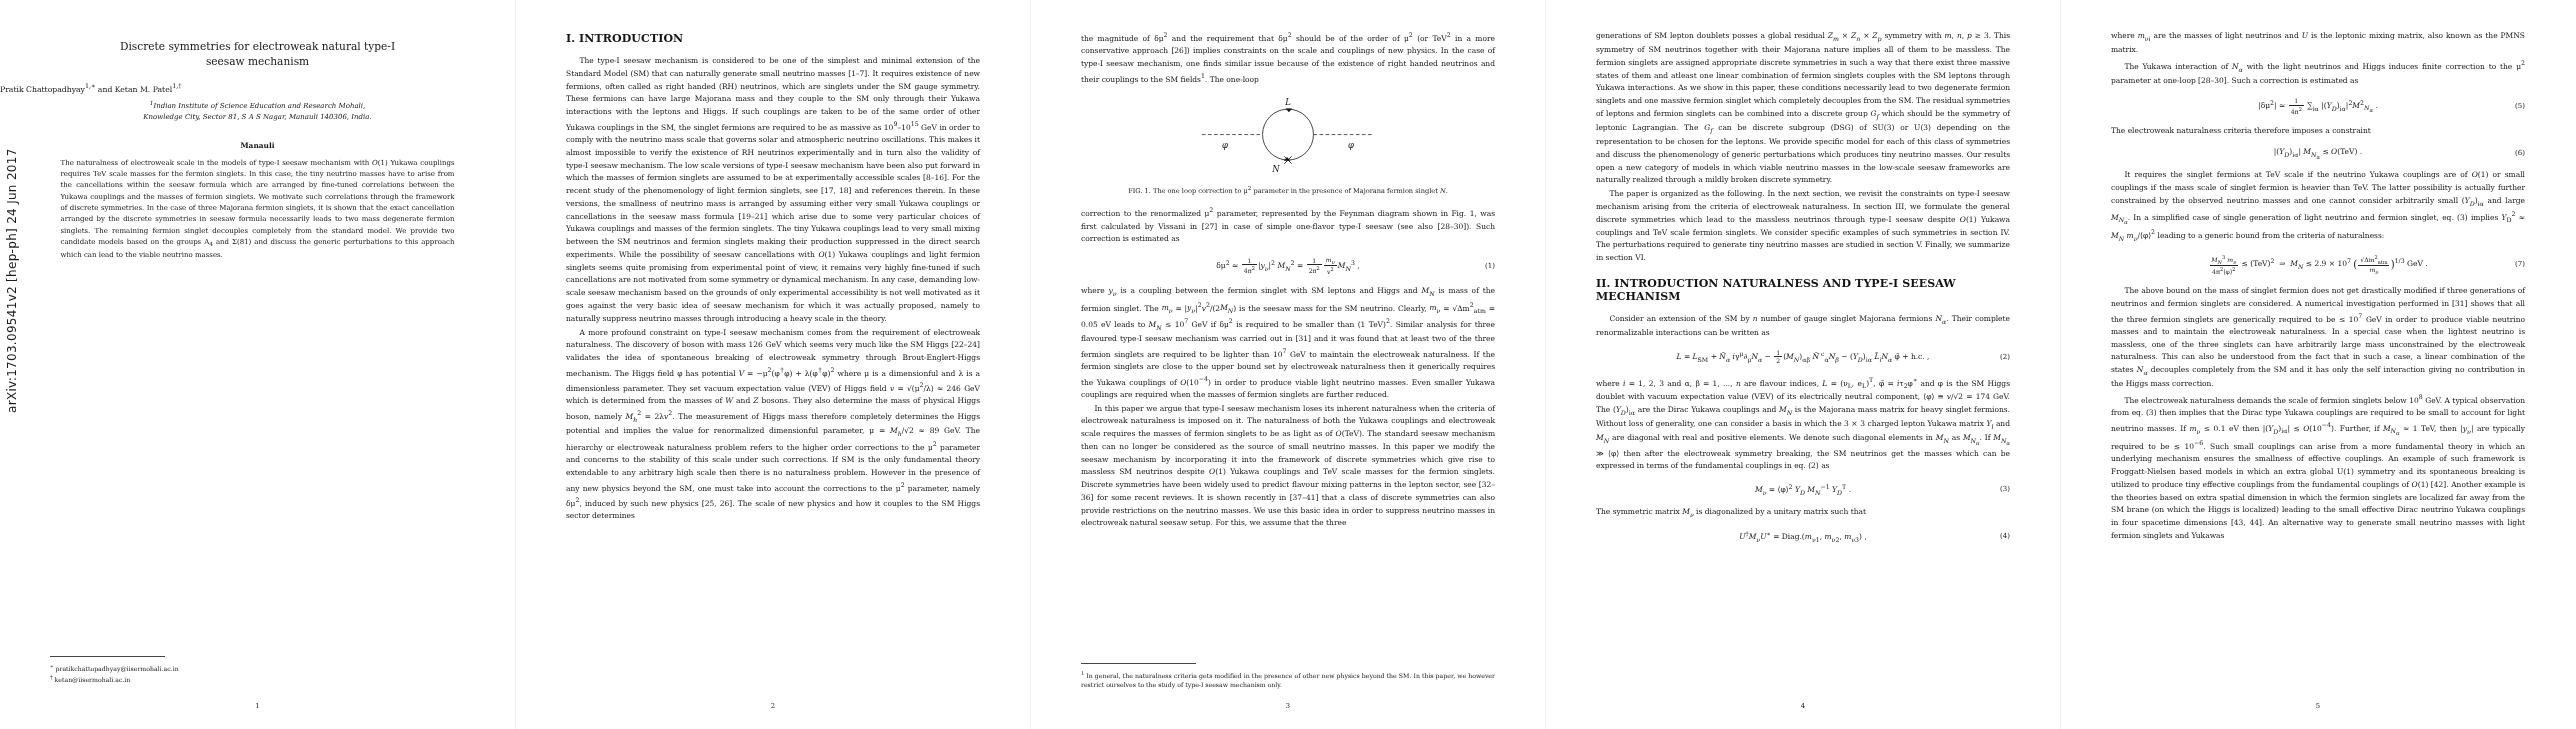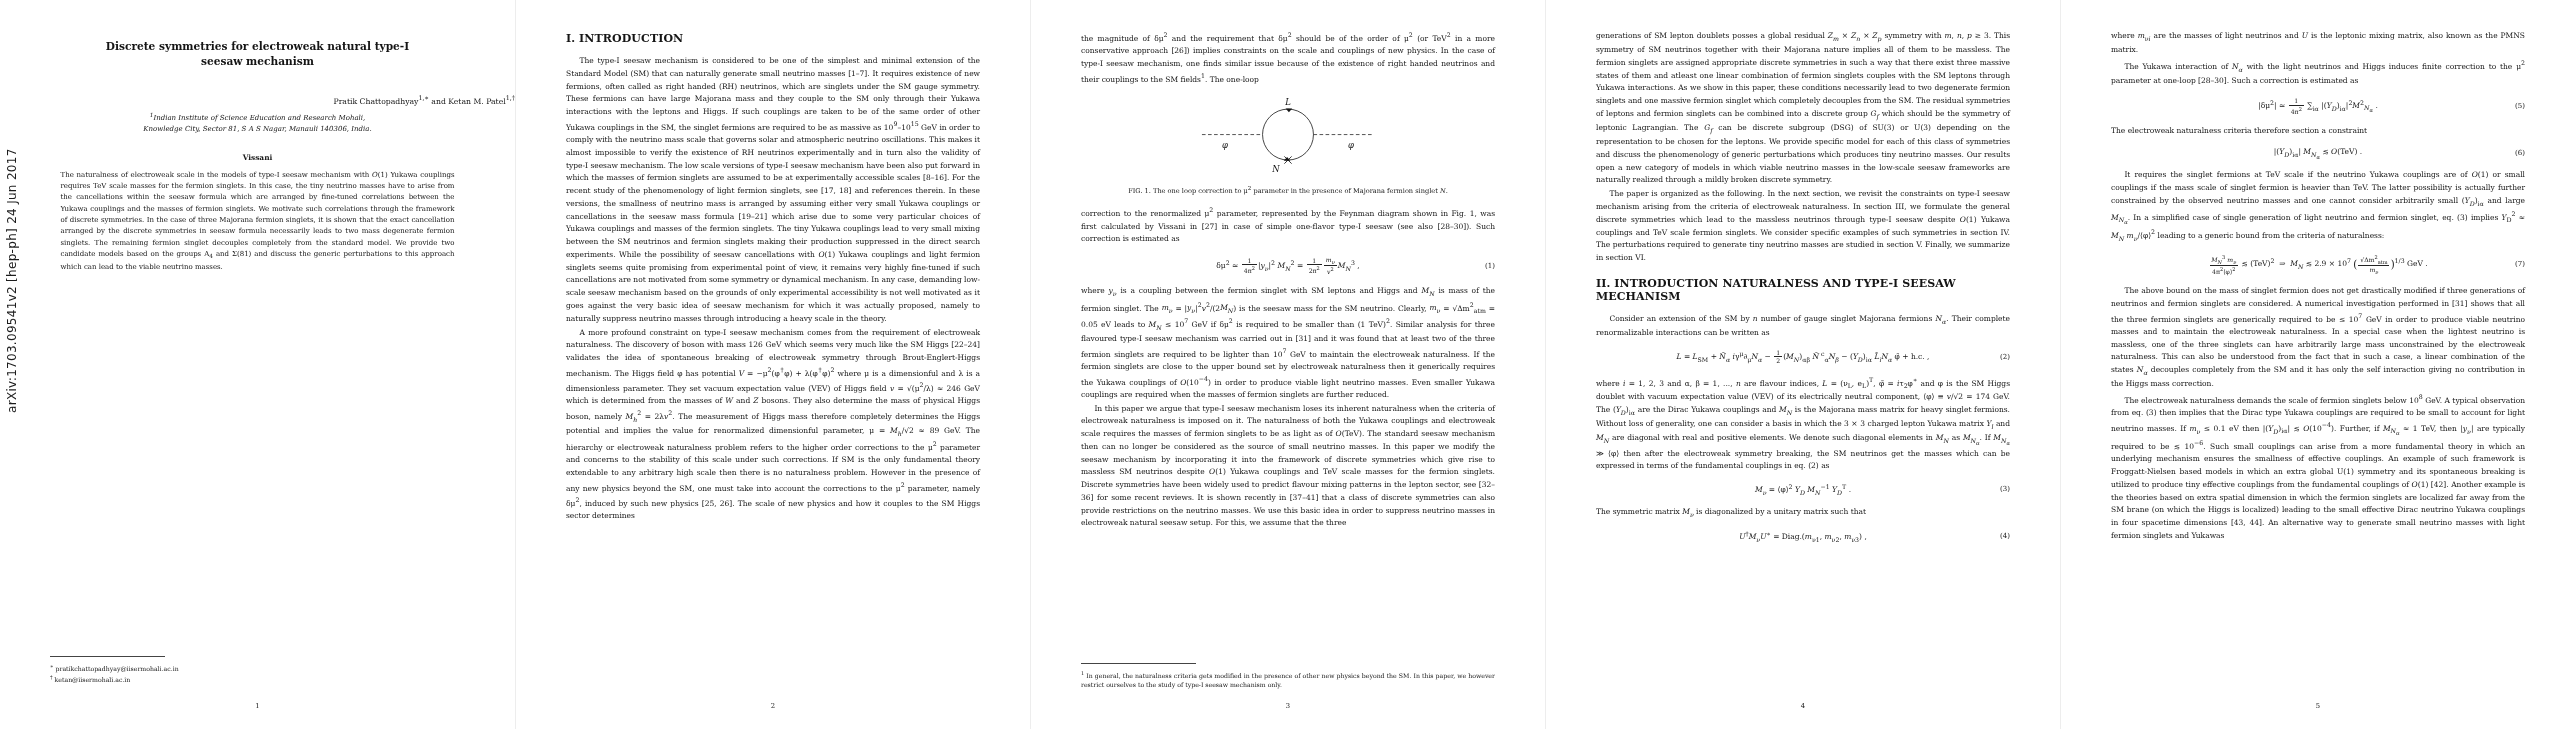--- a/index.html
+++ b/index.html
@@ -6,22 +6,22 @@
   .doc-row{display:flex;width:2576px;height:729px;background:#ffffff;}
   .page{position:relative;width:515px;height:729px;box-sizing:border-box;background:#fff;
         font-family:"DejaVu Serif","Liberation Serif","DejaVu Sans",serif;color:#151515;overflow:hidden;}
   .page + .page{border-left:0.6px solid #ededed;}
   .inner{padding:30px 50px 0 50px;}
 
   
   .arxiv-stamp{position:absolute;left:4.9px;top:97px;height:316px;writing-mode:vertical-rl;
      transform:rotate(180deg);font-family:"DejaVu Sans","Liberation Sans",sans-serif;
      font-size:12px;color:#1c1c1c;white-space:nowrap;display:flex;align-items:center;letter-spacing:0.3px;}
-  .title{font-size:10.6px;font-weight:bold;text-align:center;max-width:304px;margin:39px auto 0;line-height:1.45;}
-  .authors{text-align:right;font-size:7.7px;margin-top:24px;}
+  .title{font-size:10.6px;font-weight:normal;text-align:center;max-width:304px;margin:39px auto 0;line-height:1.45;}
+  .authors{text-align:left;font-size:7.7px;margin-top:12px;}
   .affil{text-align:center;font-size:7px;font-style:italic;margin-top:6px;line-height:1.55;}
   .abs-head{text-align:center;font-weight:bold;font-size:7.4px;margin-top:18px;}
   .abstract{max-width:394px;margin:7.3px auto 0;text-align:justify;font-size:7px;line-height:1.62;}
 
   .fn-block{position:absolute;left:50px;right:50px;bottom:44px;font-size:6.2px;line-height:1.55;}
   .fn-rule{width:115px;border-top:0.6px solid #444;margin-bottom:4.3px;}
   .pageno{position:absolute;bottom:19.4px;left:0;width:100%;text-align:center;font-size:6.8px;}
 
   
   .sec-head{font-weight:bold;font-size:11px;margin:2.4px 0 9.7px 0;letter-spacing:0.1px;}
@@ -44,21 +44,21 @@
 </head>
 <body>
 
 <div class="doc-row">
 
   <section class="page">
     <div class="arxiv-stamp">arXiv:1703.09541v2 [hep-ph] 24 Jun 2017</div>
     <h1 class="title">Discrete symmetries for electroweak natural type-I seesaw mechanism</h1>
     <div class="authors">Pratik Chattopadhyay<sup>1,∗</sup> and Ketan M. Patel<sup>1,†</sup></div>
     <div class="affil"><sup>1</sup>Indian Institute of Science Education and Research Mohali,<br>Knowledge City, Sector 81, S A S Nagar, Manauli 140306, India.</div>
-    <div class="abs-head">Vissani</div>
+    <div class="abs-head">Manauli</div>
     <p class="abstract">The naturalness of electroweak scale in the models of type-I seesaw mechanism with <i>O</i>(1) Yukawa couplings requires TeV scale masses for the fermion singlets. In this case, the tiny neutrino masses have to arise from the cancellations within the seesaw formula which are arranged by fine-tuned correlations between the Yukawa couplings and the masses of fermion singlets. We motivate such correlations through the framework of discrete symmetries. In the case of three Majorana fermion singlets, it is shown that the exact cancellation arranged by the discrete symmetries in seesaw formula necessarily leads to two mass degenerate fermion singlets. The remaining fermion singlet decouples completely from the standard model. We provide two candidate models based on the groups A<sub>4</sub> and Σ(81) and discuss the generic perturbations to this approach which can lead to the viable neutrino masses.</p>
     <div class="fn-block">
       <div class="fn-rule"></div>
       <div class="fn"><sup>∗</sup> pratikchattopadhyay@iisermohali.ac.in</div>
       <div class="fn"><sup>†</sup> ketan@iisermohali.ac.in</div>
     </div>
     <div class="pageno">1</div>
   </section>
 
   <section class="page">
@@ -133,21 +133,21 @@
   </section>
 
   <section class="page">
     <div class="inner">
       <p class="body noind">where <i>m</i><sub>ν<i>i</i></sub> are the masses of light neutrinos and <i>U</i> is the leptonic mixing matrix, also known as the PMNS matrix.</p>
       <p class="body ind">The Yukawa interaction of <i>N<sub>α</sub></i> with the light neutrinos and Higgs induces finite correction to the μ<sup>2</sup> parameter at one-loop [28–30]. Such a correction is estimated as</p>
       <div class="eqrow">
         <span class="eqbody">|δμ<sup>2</sup>| ≃ <span class="fr"><span class="t">1</span><span class="b">4π<sup>2</sup></span></span> ∑<sub>iα</sub> |(<i>Y<sub>D</sub></i>)<sub>iα</sub>|<sup>2</sup><i>M</i><sup>2</sup><sub><i>N<sub>α</sub></i></sub> .</span>
         <span class="eqno">(5)</span>
       </div>
-      <p class="body noind">The electroweak naturalness criteria therefore section a constraint</p>
+      <p class="body noind">The electroweak naturalness criteria therefore imposes a constraint</p>
       <div class="eqrow">
         <span class="eqbody">|(<i>Y<sub>D</sub></i>)<sub>iα</sub>| <i>M<sub>N<sub>α</sub></sub></i> ≲ <i>O</i>(TeV) .</span>
         <span class="eqno">(6)</span>
       </div>
       <p class="body ind">It requires the singlet fermions at TeV scale if the neutrino Yukawa couplings are of <i>O</i>(1) or small couplings if the mass scale of singlet fermion is heavier than TeV. The latter possibility is actually further constrained by the observed neutrino masses and one cannot consider arbitrarily small (<i>Y<sub>D</sub></i>)<sub>iα</sub> and large <i>M<sub>N<sub>α</sub></sub></i>. In a simplified case of single generation of light neutrino and fermion singlet, eq. (3) implies <i>Y</i><sub>D</sub><sup>2</sup> ≈ <i>M<sub>N</sub> m<sub>ν</sub></i>/⟨φ⟩<sup>2</sup> leading to a generic bound from the criteria of naturalness:</p>
       <div class="eqrow">
         <span class="eqbody"><span class="fr"><span class="t"><i>M<sub>N</sub></i><sup>3</sup> <i>m<sub>ν</sub></i></span><span class="b">4π<sup>2</sup>⟨φ⟩<sup>2</sup></span></span> ≲ (TeV)<sup>2</sup> &nbsp;⇒&nbsp; <i>M<sub>N</sub></i> ≲ 2.9 × 10<sup>7</sup> <span class="bigp">(</span><span class="fr"><span class="t">√Δm<sup>2</sup><sub>atm</sub></span><span class="b"><i>m<sub>ν</sub></i></span></span><span class="bigp">)</span><sup>1/3</sup> GeV .</span>
         <span class="eqno">(7)</span>
       </div>
       <p class="body ind">The above bound on the mass of singlet fermion does not get drastically modified if three generations of neutrinos and fermion singlets are considered. A numerical investigation performed in [31] shows that all the three fermion singlets are generically required to be ≤ 10<sup>7</sup> GeV in order to produce viable neutrino masses and to maintain the electroweak naturalness. In a special case when the lightest neutrino is massless, one of the three singlets can have arbitrarily large mass unconstrained by the electroweak naturalness. This can also be understood from the fact that in such a case, a linear combination of the states <i>N<sub>α</sub></i> decouples completely from the SM and it has only the self interaction giving no contribution in the Higgs mass correction.</p>

